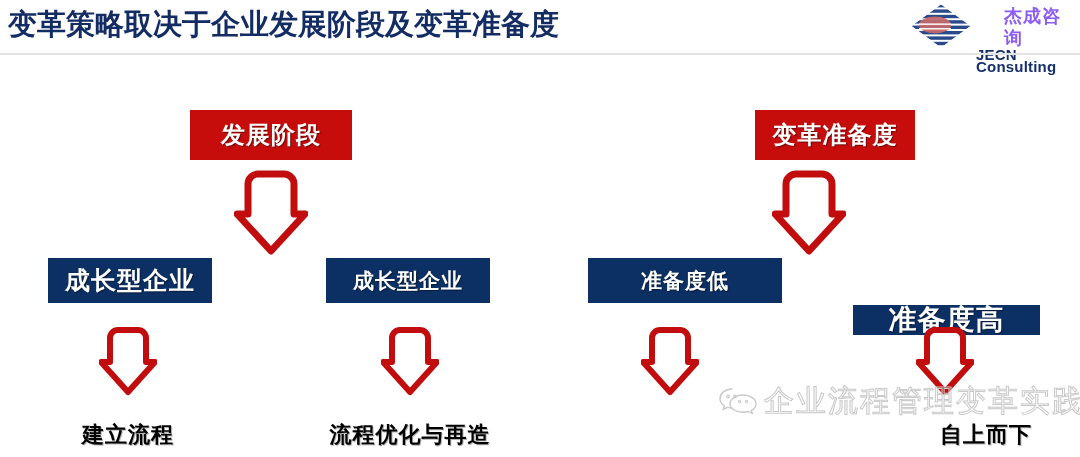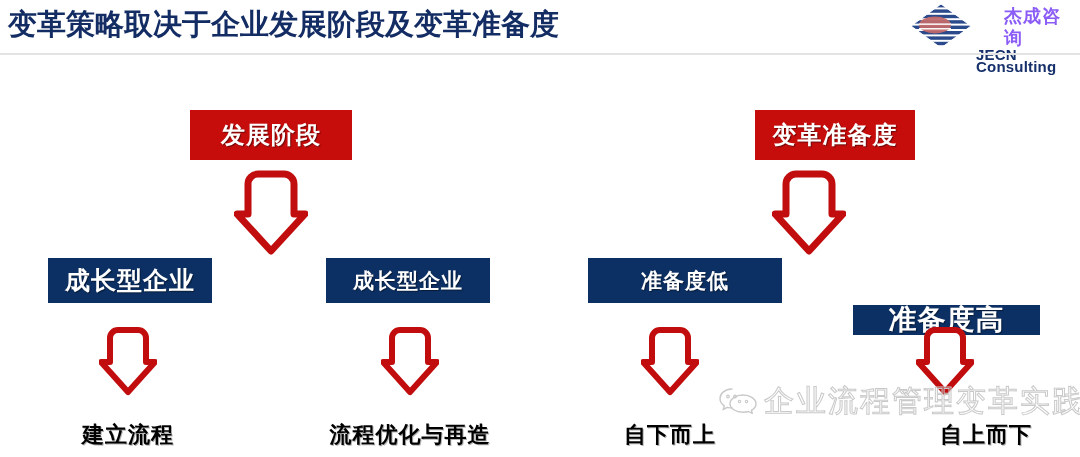--- a/index.html
+++ b/index.html
@@ -204,17 +204,16 @@
       <circle cx="21.5" cy="15.5" r="1.2" fill="none" stroke="#c9c9c9" stroke-width="1.1"></circle>
       <circle cx="28.5" cy="15.5" r="1.2" fill="none" stroke="#c9c9c9" stroke-width="1.1"></circle>
     </svg>
     <span class="wm-text">企业流程管理变革实践</span>
   </div>
 
   <div class="leaf lf1">建立流程</div>
 
   <div class="leaf lf2">流程优化与再造</div>
 
-  <div class="leaf lf3">自下而上</div>
 
   <div class="leaf lf4">自上而下</div>
 
 </div>
 
 </body></html>

